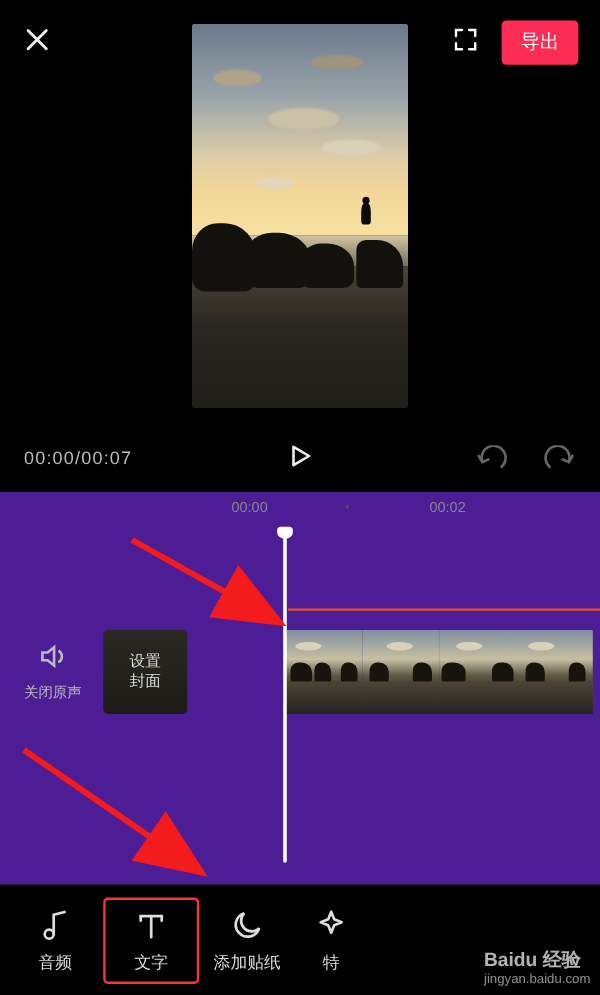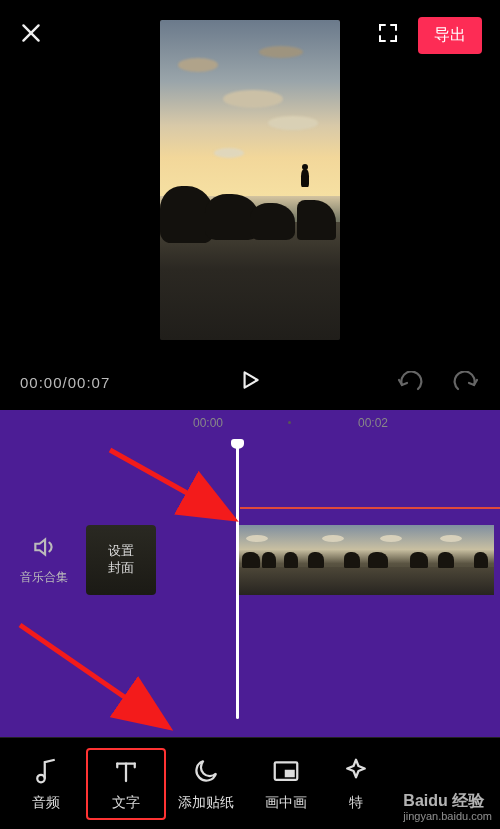--- a/index.html
+++ b/index.html
@@ -312,21 +312,21 @@
   </div>
 
   <div class="side-stack">
     <div class="mute-btn">
       <span>
         <svg width="26" height="26" viewBox="0 0 24 24" fill="none" stroke="currentColor" stroke-width="2" stroke-linecap="round">
           <polygon points="4,9 8,9 13,5 13,19 8,15 4,15"></polygon>
           <path d="M17 8 a5 5 0 0 1 0 8"></path>
         </svg>
       </span>
-      <span>音乐合集</span>
+      <span>关闭原声</span>
     </div>
     <div class="cover-btn">
       <span style="white-space:pre-line">设置
 封面</span>
     </div>
   </div>
 
   <div class="video-track">
     <div class="video-track-line"></div>
     <div class="clip-thumbs">
@@ -406,29 +406,20 @@
     <span>文字</span>
   </div>
   <div class="tool">
     <span>
       <svg width="30" height="30" viewBox="0 0 24 24" fill="none" stroke="currentColor" stroke-width="1.8">
         <path d="M20 14 A8 8 0 1 1 10 4 a6 6 0 0 0 10 10z"></path>
       </svg>
     </span>
     <span>添加贴纸</span>
   </div>
-  <div class="tool">
-    <span>
-      <svg width="30" height="30" viewBox="0 0 24 24" fill="none" stroke="currentColor" stroke-width="1.8">
-        <rect x="3" y="5" width="18" height="14" rx="1"></rect>
-        <rect x="11" y="11" width="8" height="6" fill="currentColor" stroke="none"></rect>
-      </svg>
-    </span>
-    <span>画中画</span>
-  </div>
   <div class="tool clipped">
     <span>
       <svg width="30" height="30" viewBox="0 0 24 24" fill="none" stroke="currentColor" stroke-width="1.8" stroke-linejoin="round">
         <path d="M12 3l2 5 5 2-5 2-2 5-2-5-5-2 5-2z"></path>
       </svg>
     </span>
     <span>特</span>
   </div>
 </div>
 

